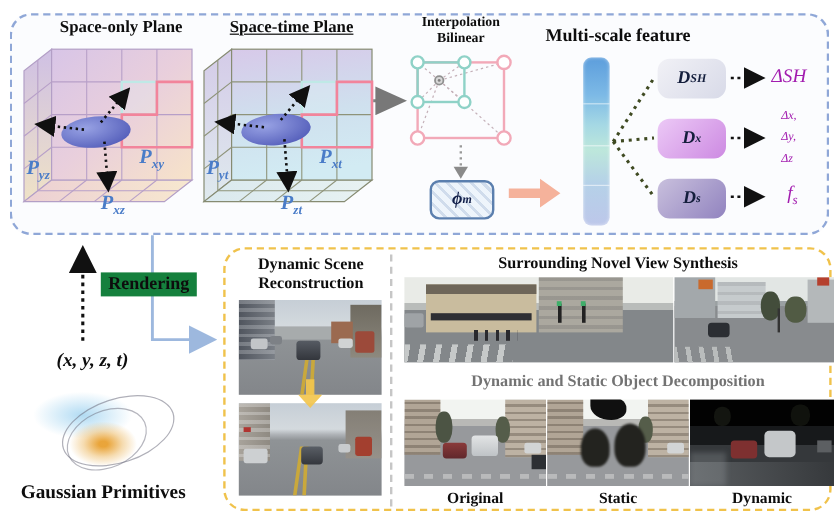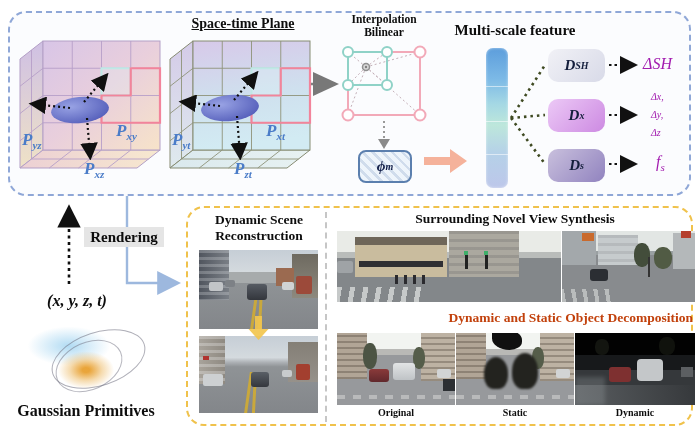--- a/index.html
+++ b/index.html
@@ -29,30 +29,30 @@
   .dec.ds{top:149px;background:linear-gradient(135deg,#c9c0dd,#9183bf);}
   .out{position:absolute;font-style:italic;font-size:16px;color:#a21caf;}
   .out-sh{left:643px;top:55px;}
   .out-x{left:651px;top:88px;font-size:10px;line-height:18px;}
   .out-s{left:656px;top:153px;}
   .out sub{font-size:11px;line-height:0;}
   .phibox{position:absolute;left:358px;top:150px;width:50px;height:29px;border:2px solid #5b7fae;border-radius:8px;
     display:flex;align-items:center;justify-content:center;font-weight:bold;font-style:italic;font-size:15px;color:#13204a;
     background:repeating-linear-gradient(45deg,rgba(108,146,194,.30) 0 2.5px,rgba(237,244,251,.95) 2.5px 7px);}
   .phibox sub{font-size:10px;line-height:0;}
-  .rendering{position:absolute;left:84px;top:227px;width:80px;height:20px;background:#e5e5e5;font-weight:bold;font-size:15px;
+  .rendering{position:absolute;left:84px;top:227px;width:80px;height:20px;background:#15803d;font-weight:bold;font-size:15px;
     text-align:center;line-height:20px;z-index:6;color:#0d0d0d;}
   .coords{position:absolute;left:26px;top:292px;width:102px;text-align:center;font-weight:bold;font-style:italic;font-size:16px;color:#0d0d0d;}
   .gauss-title{position:absolute;left:8px;top:402px;width:156px;text-align:center;font-weight:bold;font-size:16px;color:#0d0d0d;}
   .gb{position:absolute;left:12px;top:318px;width:140px;height:82px;}
   .gb i{position:absolute;display:block;}
   .recon-title{position:absolute;left:196px;top:212px;width:126px;text-align:center;font-weight:bold;font-size:13.5px;line-height:16px;color:#0d0d0d;}
   .nv-title{position:absolute;left:337px;top:211px;width:356px;text-align:center;font-weight:bold;font-size:13.5px;color:#0d0d0d;}
-  .dc-title{position:absolute;left:337px;top:310px;width:356px;text-align:right;font-weight:bold;font-size:13.5px;color:#c2410c;}
-  .dlabel{position:absolute;top:407px;text-align:center;font-weight:bold;font-size:10px;color:#0d0d0d;}
+  .dc-title{position:absolute;left:337px;top:310px;width:356px;text-align:center;font-weight:bold;font-size:13.5px;color:#737373;}
+  .dlabel{position:absolute;top:407px;text-align:center;font-weight:bold;font-size:13px;color:#0d0d0d;}
   .ph{position:absolute;overflow:hidden;}
   .ph i{position:absolute;display:block;}
   .street{background:linear-gradient(#c6ced6 0%,#d4dade 28%,#aeb2b6 34%,#8f9396 40%,#83868a 100%);}
   .pano-l{background:linear-gradient(#e9ebe7 0 30%,#b9bcba 30% 38%,#83878a 38% 100%);}
   .pano-r{background:linear-gradient(#e2e6e4 0 28%,#9aa0a2 28% 34%,#888b8e 34% 100%);}
   .dcm{background:linear-gradient(#f2f4f1 0 22%,#b9b9b6 22% 30%,#97999c 30% 100%);}
   .dcm3{background:linear-gradient(#020202 0 30%,#17191b 30% 52%,#35383b 52% 100%);}
   .overlay{position:absolute;left:0;top:0;z-index:5;pointer-events:none;}
 </style>
 </head>
@@ -137,20 +137,21 @@
   <div class="ph dcm3" style="left:575px;top:333px;width:120px;height:72px">
     <i style="left:0;top:44px;width:30px;height:28px;background:rgba(150,155,158,.30);filter:blur(2px)"></i>
     <i style="left:0;top:52px;width:100%;height:20px;background:linear-gradient(80deg,rgba(160,165,168,.35),rgba(60,62,64,.1))"></i>
     <i style="left:34px;top:34px;width:22px;height:15px;background:#7e3030;border-radius:3px;filter:blur(.5px)"></i>
     <i style="left:62px;top:26px;width:26px;height:22px;background:#c4c7c9;border-radius:4px;filter:blur(.5px)"></i>
     <i style="right:2px;top:34px;width:12px;height:10px;background:#5c5f62"></i>
     <i style="left:20px;top:6px;width:14px;height:16px;background:#131510;border-radius:45%"></i>
     <i style="right:20px;top:4px;width:16px;height:18px;background:#10120d;border-radius:45%"></i>
   </div>
 
+  <div class="t tc space-only-title">Space-only Plane</div>
   <div class="t tc space-time-title">Space-time Plane</div>
   <div class="t tc bilinear-title">
     <div>Interpolation</div>
     <div>Bilinear</div>
   </div>
   <div class="t tc multiscale-title">Multi-scale feature</div>
 
   <svg class="cube" style="left:10px;top:33px" width="152" height="152" viewBox="0 0 152 152">
     <defs>
       <linearGradient id="c1f" x1="0" y1="0" x2="1" y2="1">

